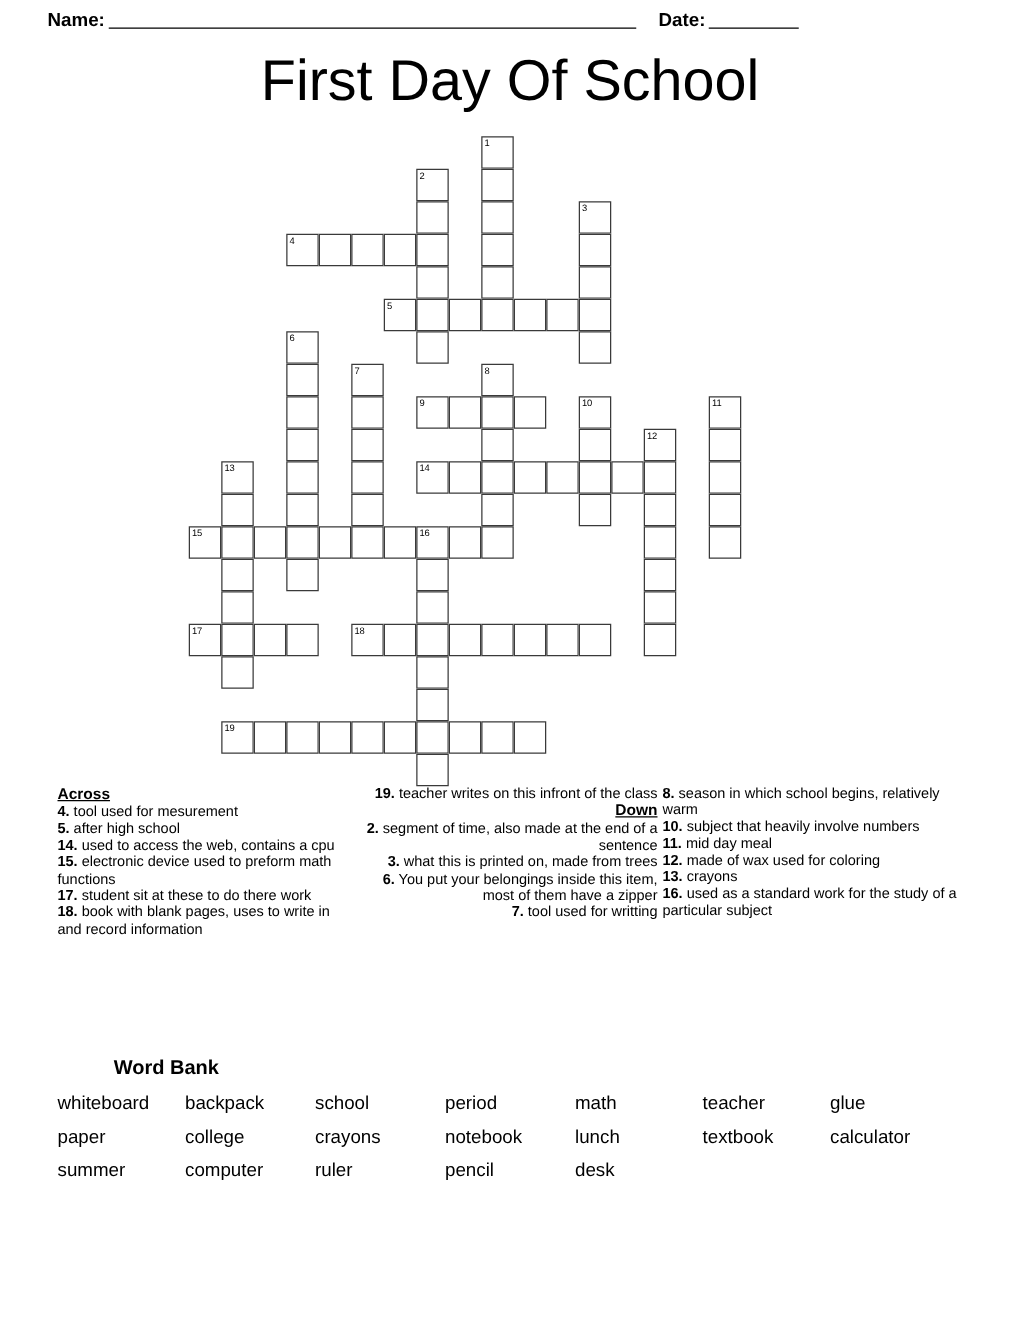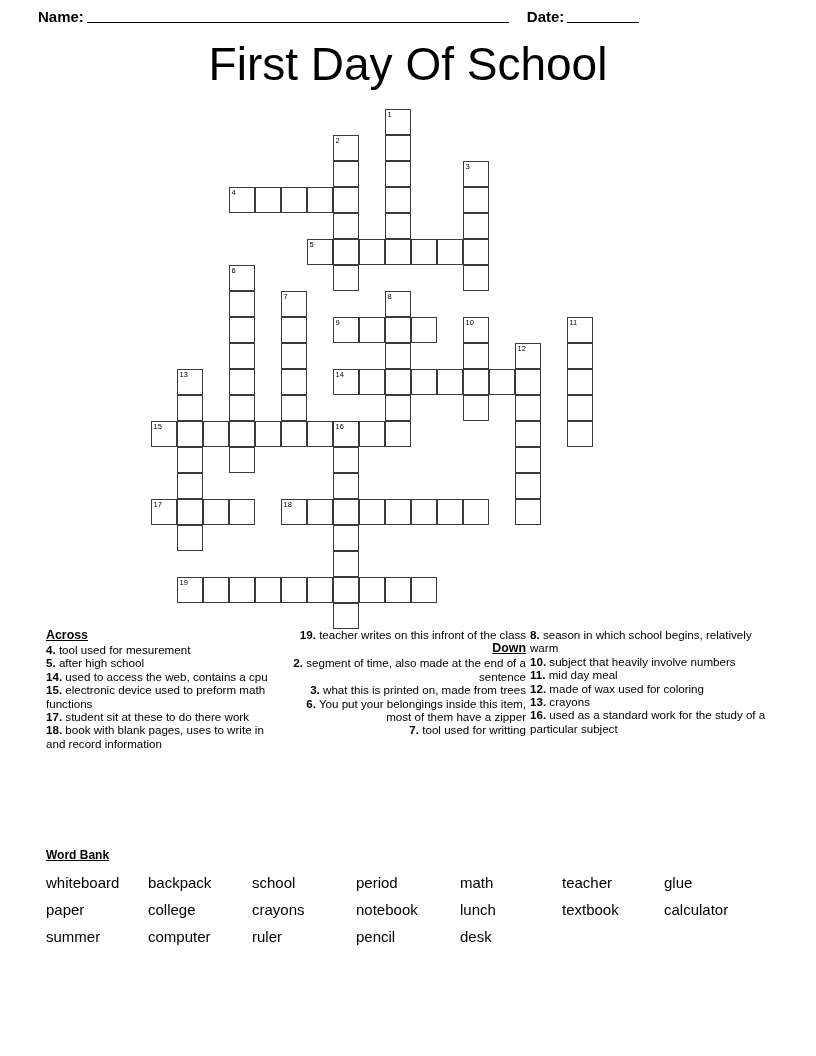--- a/index.html
+++ b/index.html
@@ -132,26 +132,26 @@
   .clue-item b { font-weight: bold; }
 
   
   #wordbank {
     position: absolute;
     left: 46px;
     top: 845px;
     width: 730px;
   }
   .wb-title {
-    font-size: 12px;
+    font-size: 16px;
     font-weight: bold;
-    text-decoration: underline;
     line-height: 20px;
     display: block;
     margin-bottom: 8px;
+    margin-left: 45px;
   }
   .wb-row {
     display: block;
     height: 27px;
     position: relative;
   }
   .wb-word {
     position: absolute;
     font-size: 15px;
     line-height: 20px;

